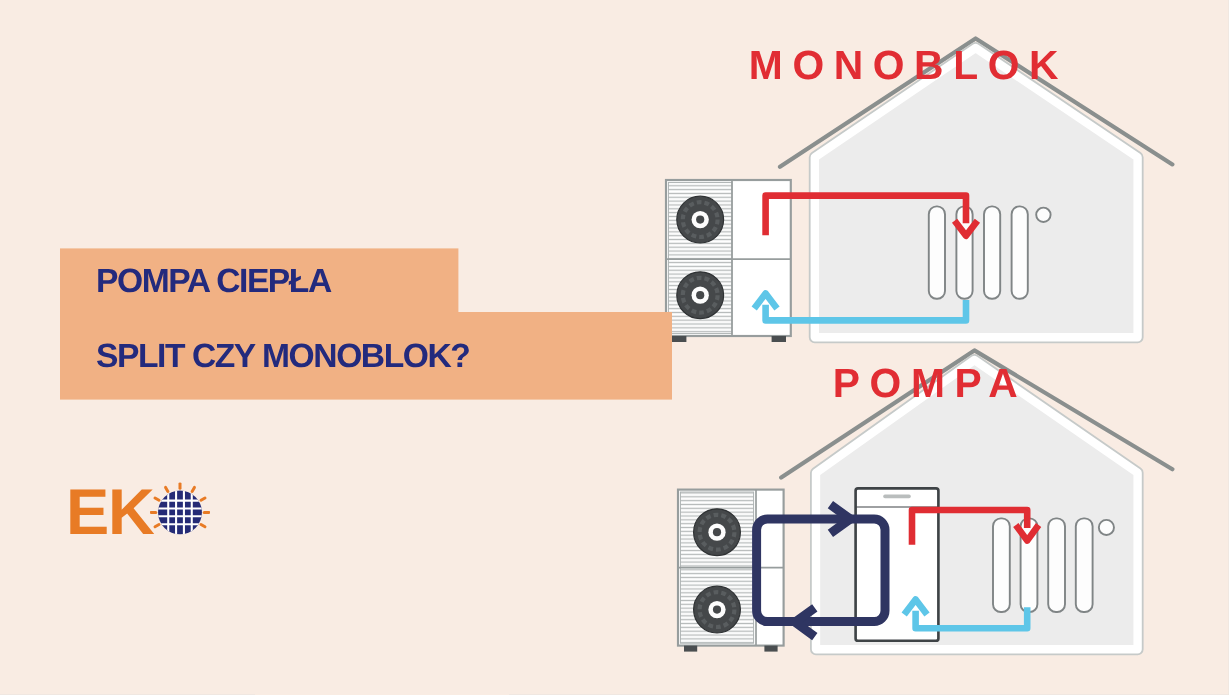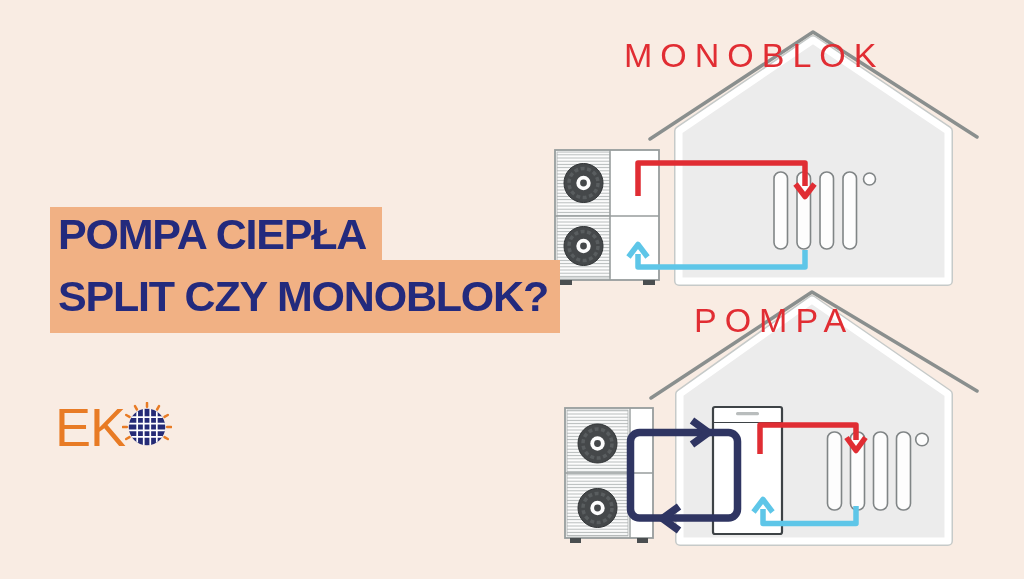--- a/index.html
+++ b/index.html
@@ -17,29 +17,29 @@
   .house-outer{fill:none;stroke:var(--house-stroke);stroke-width:10;stroke-linejoin:round}
   .house-inner{fill:var(--house-fill);stroke:#ffffff;stroke-width:7;stroke-linejoin:round}
   .pipe{fill:none;stroke-linejoin:round;stroke-linecap:butt}
   .hot{stroke:var(--pipe-hot);stroke-width:5.5}
   .cold{stroke:var(--pipe-cold);stroke-width:5.5}
   .refrig{stroke:var(--pipe-refrigerant);stroke-width:7.5}
   .rad-bar{fill:#fdfdfd;stroke:#808586;stroke-width:1.6}
   .unit-box{fill:#ffffff;stroke:var(--unit-stroke);stroke-width:1.8}
   .unit-line{stroke:var(--unit-stroke);stroke-width:1.4}
   .hl{position:absolute;z-index:2;background:var(--highlight);color:var(--headline-text);
-      font-weight:bold;font-size:43px;letter-spacing:-1.2px;padding-left:8px;
+      font-weight:bold;font-size:28px;letter-spacing:-1.2px;padding-left:30px;
       display:flex;align-items:center;white-space:nowrap}
   #hl1{left:50px;top:207px;width:332px;height:54px}
   #hl2{left:50px;top:260px;width:510px;height:73px}
   #hl3{left:50px;top:332px;width:292px;height:60px}
   .logo{position:absolute;z-index:2;left:55px;top:399px;height:56px;display:flex;align-items:center;
-        color:var(--logo-orange);font-weight:normal;font-size:54px;letter-spacing:-1px}
+        color:var(--logo-orange);font-weight:bold;font-size:54px;letter-spacing:-1px}
   .logo .globe{margin:0 -3px;display:block}
-  .diag-title{position:absolute;z-index:2;color:var(--title-red);font-weight:normal;
+  .diag-title{position:absolute;z-index:2;color:var(--title-red);font-weight:bold;
         font-size:34px;letter-spacing:8px;white-space:nowrap}
   #title-monoblok{left:624px;top:36px}
   #title-split{left:694px;top:301px}
 </style>
 </head>
 <body>
 
 <div class="canvas">
 
   <svg class="diagram-svg" width="1024" height="579" viewBox="0 0 1024 579">

